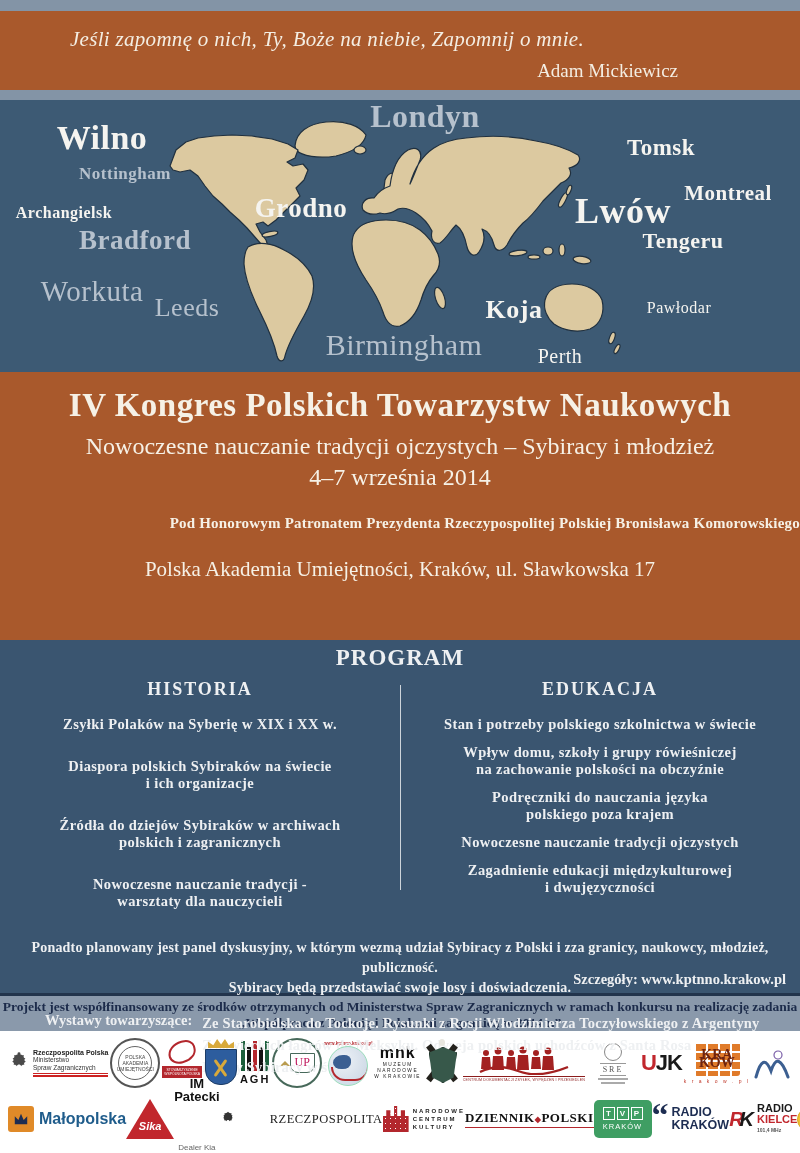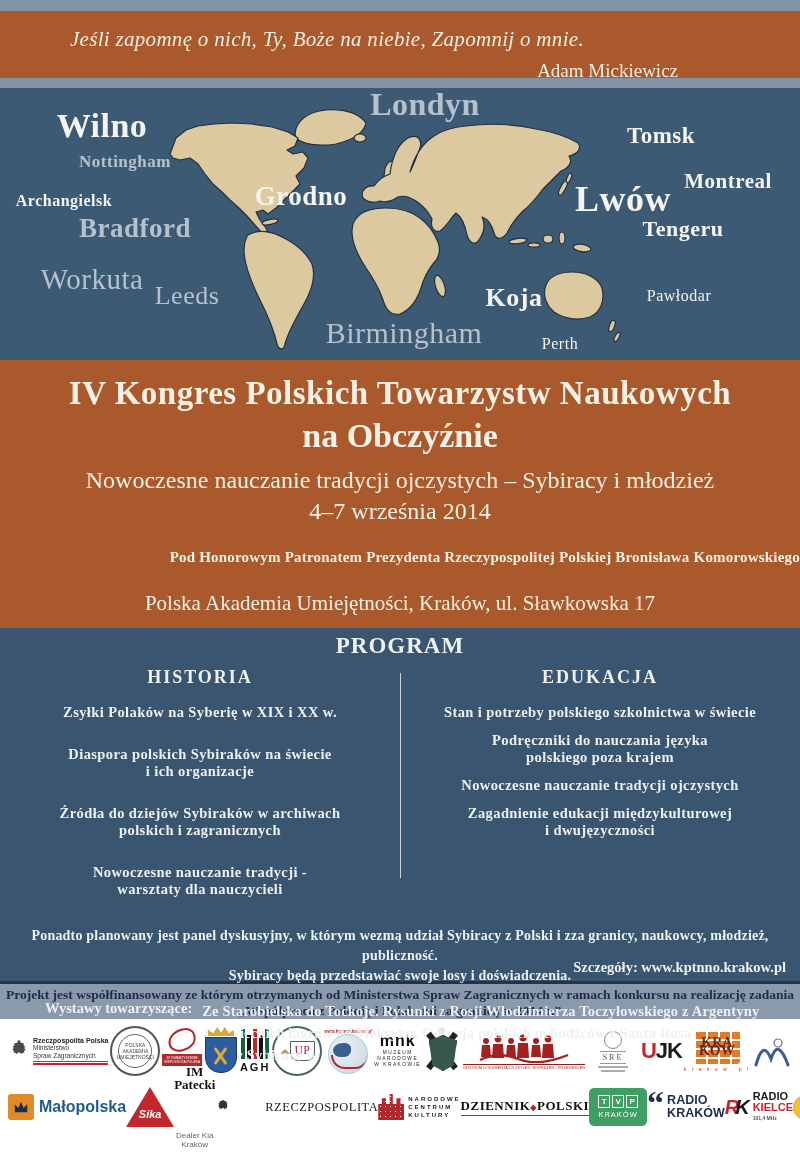--- a/index.html
+++ b/index.html
@@ -1,19 +1,19 @@
 <!DOCTYPE html>
 <html><head>
 <meta charset="utf-8">
 <style>
   html,body{margin:0;padding:0;}
   body{width:800px;height:1153px;background:#fff;font-family:"Liberation Serif","DejaVu Serif",serif;overflow:hidden;}
   .strip{height:11px;background:#8394a6;}
   
-  .quote-band{background:#a9592c;height:67px;padding-top:0;}
+  .quote-band{background:#a9592c;height:79px;padding-top:0;}
   .quote-text{color:#f4eee3;font-style:italic;font-size:21px;padding:16px 0 0 70px;letter-spacing:.3px;}
   .quote-author{color:#f4eee3;font-size:19px;padding:8px 122px 0 0;text-align:right;}
   
   .map-section{position:relative;height:272px;background:#3d5a74;overflow:hidden;}
   .map-svg{position:absolute;left:0;top:0;}
   .city{position:absolute;transform:translate(-50%,-50%);white-space:nowrap;letter-spacing:.5px;}
   .c-bright{color:#f5f4f0;}
   .c-muted{color:#b6c1cd;}
   .c-bold{font-weight:bold;}
   
@@ -102,21 +102,21 @@
   .krk-url{font-size:5px;letter-spacing:2px;color:#c0392b;margin-top:2px;}
   
   .mm{display:flex;flex-direction:column;align-items:center;}
   
   .mal{display:flex;align-items:center;}
   .mal-sq{width:26px;height:26px;background:#e08a28;border-radius:3px;display:flex;align-items:center;justify-content:center;margin-right:5px;}
   .mal-txt{color:#1f5c8b;font-weight:bold;font-size:16px;}
   .sika{position:relative;width:48px;height:40px;text-decoration:underline;}
   .sika-tri{width:0;height:0;border-left:24px solid transparent;border-right:24px solid transparent;border-bottom:40px solid #c1272d;}
   .sika-txt{position:absolute;left:0;right:0;bottom:7px;color:#fff;font-style:italic;font-weight:bold;font-size:11px;text-align:center;}
-  .pat-main{font-weight:bold;font-size:13px;color:#111;line-height:13px;font-family:Liberation Serif, serif;}
+  .pat-main{font-weight:bold;font-size:13px;color:#111;line-height:13px;}
   .pat-sub{font-size:8px;color:#666;margin-top:40px;}
   .rzp{display:flex;align-items:center;gap:32px;}
   .rzp-txt{font-family:"Liberation Serif",serif;font-size:12.5px;color:#222;letter-spacing:.5px;margin-left:2px;}
   .nck{display:flex;align-items:center;}
   .nck-icon{width:26px;height:26px;background:#b3272d;clip-path:polygon(0 100%,0 38%,14% 38%,14% 16%,30% 16%,30% 38%,44% 38%,44% 0,56% 0,56% 38%,70% 38%,70% 16%,86% 16%,86% 38%,100% 38%,100% 100%);background-image:radial-gradient(#fff 18%,transparent 20%);background-size:5px 5px;}
   .nck-txt{font-size:6px;letter-spacing:2px;color:#222;font-weight:bold;text-align:left;line-height:8px;margin-left:4px;}
   .dzp{display:flex;flex-direction:column;align-items:center;}
   .dzp-txt{font-family:"Liberation Serif",serif;font-weight:bold;font-size:13px;color:#111;letter-spacing:.5px;}
   .dzp-dia{color:#b3272d;font-size:8px;}
   .dzp-rule{width:100%;height:1px;background:#b3272d;margin-top:1px;}
@@ -193,26 +193,25 @@
   <div class="city c-muted c-bold" style="left:135px;top:140px;font-size:27px;">Bradford</div>
   <div class="city c-muted" style="left:92px;top:191px;font-size:29px;">Workuta</div>
   <div class="city c-muted" style="left:187px;top:208px;font-size:26px;">Leeds</div>
   <div class="city c-bright c-bold" style="left:661px;top:48px;font-size:23px;">Tomsk</div>
   <div class="city c-bright c-bold" style="left:728px;top:93px;font-size:21px;">Montreal</div>
   <div class="city c-bright c-bold" style="left:623px;top:111px;font-size:36px;">Lwów</div>
   <div class="city c-bright c-bold" style="left:683px;top:141px;font-size:22px;">Tengeru</div>
   <div class="city c-bright c-bold" style="left:514px;top:210px;font-size:26px;">Koja</div>
   <div class="city c-bright" style="left:679px;top:208px;font-size:16px;">Pawłodar</div>
   <div class="city c-muted" style="left:404px;top:245px;font-size:30px;">Birmingham</div>
-  <div class="city c-bright" style="left:560px;top:256px;font-size:16px;">Perth</div>
+  <div class="city c-bright" style="left:560px;top:256px;font-size:20px;">Perth</div>
 </div>
 
 <div class="title-band">
   <div class="t1">IV Kongres Polskich Towarzystw Naukowych</div>
-  <div class="t2">na Obczyźnie</div>
   <div class="t-sub">Nowoczesne nauczanie tradycji ojczystych – Sybiracy i młodzież</div>
   <div class="t-date">4–7 września 2014</div>
   <div class="t-patron">Pod Honorowym Patronatem Prezydenta Rzeczypospolitej Polskiej Bronisława Komorowskiego</div>
   <div class="t-venue">Polska Akademia Umiejętności, Kraków, ul. Sławkowska 17</div>
 </div>
 
 <div class="program-section">
   <div class="p-header">PROGRAM</div>
   <div class="p-divider"></div>
   <div class="p-cols">
@@ -222,20 +221,22 @@
       <div class="p-item pre">Diaspora polskich Sybiraków na świecie
 i ich organizacje</div>
       <div class="p-item pre">Źródła do dziejów Sybiraków w archiwach
 polskich i zagranicznych</div>
       <div class="p-item pre">Nowoczesne nauczanie tradycji -
 warsztaty dla nauczycieli</div>
     </div>
     <div class="p-col">
       <div class="p-col-title">EDUKACJA</div>
       <div class="p-item pre" style="margin-bottom:11px;">Stan i potrzeby polskiego szkolnictwa w świecie</div>
+      <div class="p-item pre" style="margin-bottom:11px;">Wpływ domu, szkoły i grupy rówieśniczej
+na zachowanie polskości na obczyźnie</div>
       <div class="p-item pre" style="margin-bottom:11px;">Podręczniki do nauczania języka
 polskiego poza krajem</div>
       <div class="p-item pre" style="margin-bottom:11px;">Nowoczesne nauczanie tradycji ojczystych</div>
       <div class="p-item pre" style="margin-bottom:0;">Zagadnienie edukacji międzykulturowej
 i dwujęzyczności</div>
     </div>
   </div>
   <div class="p-panel pre">Ponadto planowany jest panel dyskusyjny, w którym wezmą udział Sybiracy z Polski i zza granicy, naukowcy, młodzież, publiczność.
 Sybiracy będą przedstawiać swoje losy i doświadczenia.</div>
   <div class="p-exh">
@@ -243,21 +244,21 @@
     <div class="p-exh-lines">
       <div>Ze Starobielska do Tockoje. Rysunki z Rosji Włodzimierza Toczyłowskiego z Argentyny</div>
       <div>Z sowieckich łagrów do Meksyku. Odyseja polskich uchodźców z Santa Rosa</div>
       <div>Polscy Sybiracy w świecie</div>
     </div>
   </div>
   <div class="p-details">Szczegóły: www.kptnno.krakow.pl</div>
 </div>
 
 <div class="funding-band">
-  <div>Projekt jest współfinansowany ze którym otrzymanych od Ministerstwa Spraw Zagranicznych w ramach konkursu na realizację zadania</div>
+  <div>Projekt jest współfinansowany ze środków otrzymanych od Ministerstwa Spraw Zagranicznych w ramach konkursu na realizację zadania</div>
   <div>„Współpraca z Polonią i Polakami za granicą w 2014 r.”</div>
 </div>
 
 <div class="logos">
   <div class="logo-row">
 
     <div class="logo lh">
       <svg width="22" height="26" viewBox="0 0 24 26">
           <path d="M12 2c-1.5 2-3.5 2.5-5.5 2.5 1 1.5.5 3-1.5 3.5 1.5 1 1.5 2.5-.5 3.5 2 .5 2.5 2 1.5 3.5 1.5-.5 3 0 3.5 1.5.5-1.5 1.5-2 2.5-2s2 .5 2.5 2c.5-1.5 2-2 3.5-1.5-1-1.5-.5-3 1.5-3.5-2-1-2-2.5-.5-3.5-2-.5-2.5-2-1.5-3.5-2 0-4-.5-5.5-2.5z" fill="#4a4a4a"></path>
           <circle cx="12" cy="3" r="1.6" fill="#4a4a4a"></circle>

